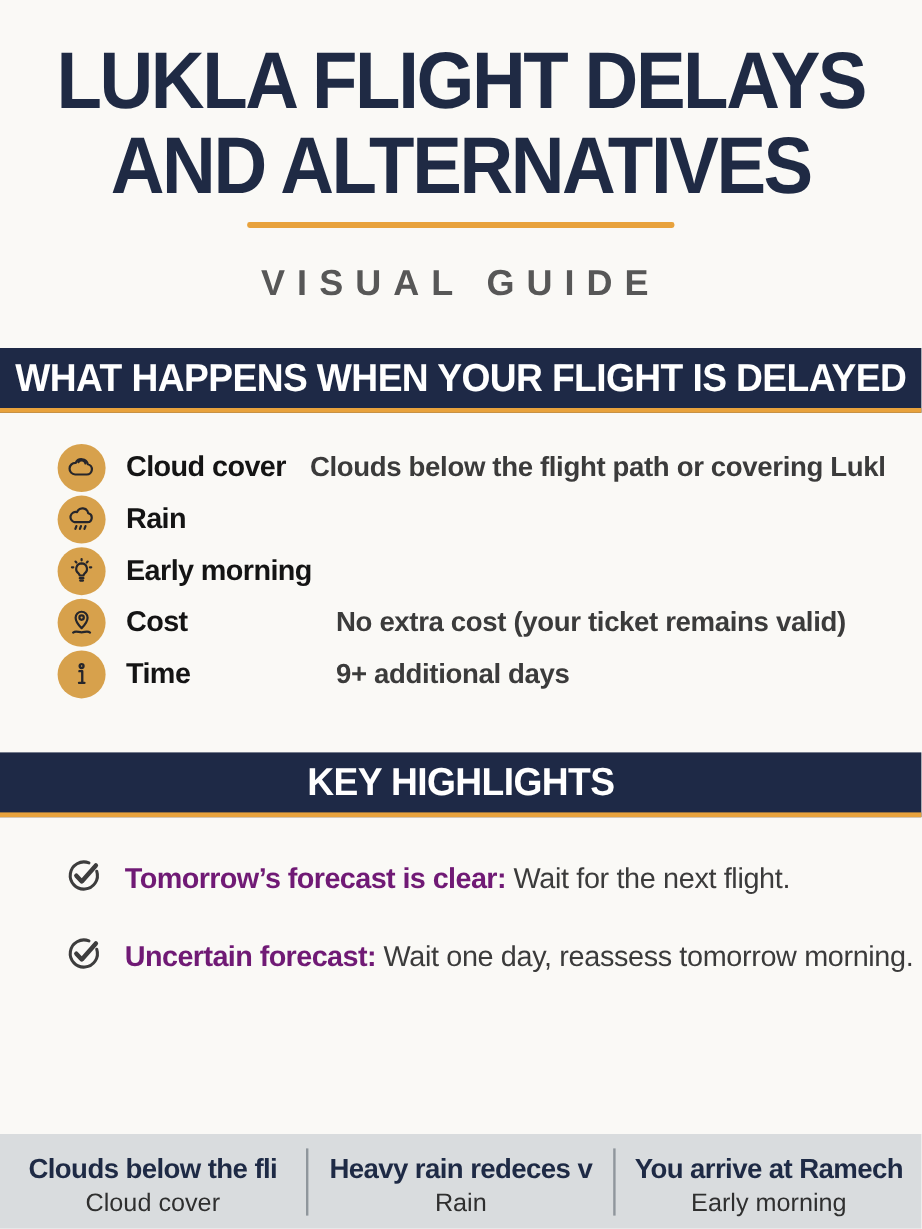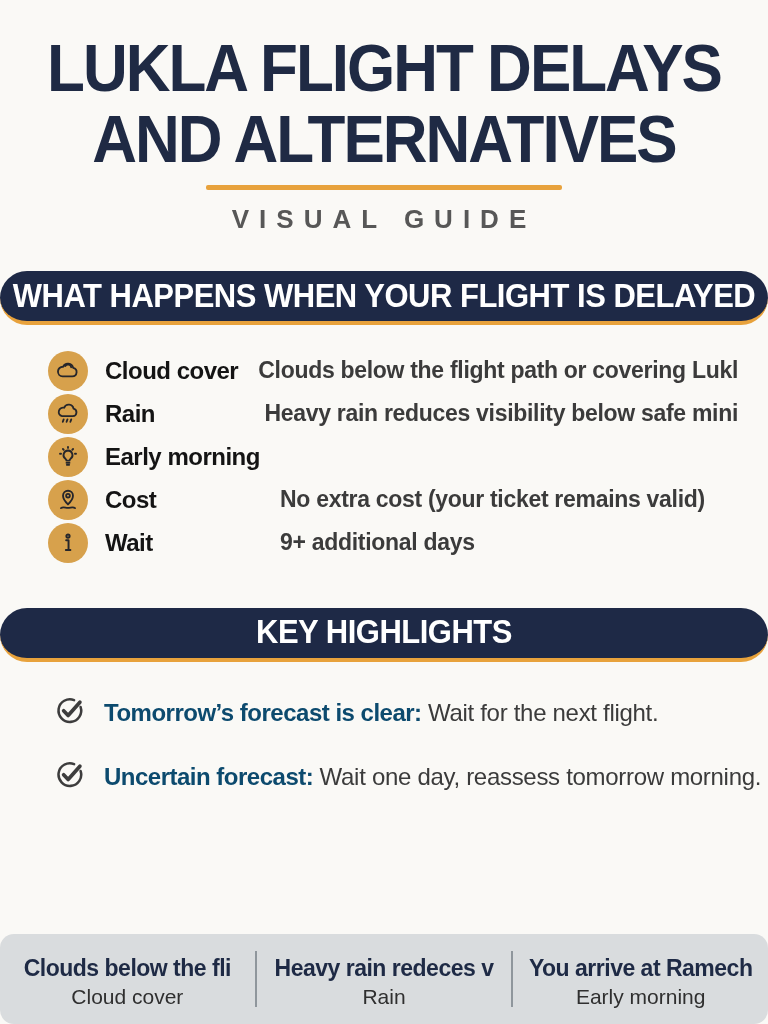--- a/index.html
+++ b/index.html
@@ -24,37 +24,36 @@
     transform: scaleY(1.08);
     transform-origin: top center;
   }
   .title-divider {
     width: 356px; height: 5px;
     background: #e8a23c;
     margin: 22px auto 0 auto;
     border-radius: 2px;
   }
   .subtitle {
-    margin-top: 14px;
-    font-size: 26px;
+    margin-top: 30px;
+    font-size: 30px;
     font-weight: bold;
     color: #575757;
     letter-spacing: 10px;
   }
 
   
   .banner {
     width: 768px;
     height: 54px;
     background: #1e2946;
     border-bottom: 4px solid #e8a23c;
     display: flex;
     align-items: center;
     justify-content: center;
-    border-radius: 27px;
   }
   .banner-text {
     color: #ffffff;
     font-weight: bold;
     font-size: 31px;
     letter-spacing: -0.5px;
     transform: scaleY(1.05);
   }
   .banner-1 { margin-top: 36px; }
   .banner-2 { margin-top: 44px; align-items: center; }
@@ -99,31 +98,30 @@
     align-items: center;
     margin-bottom: 26px;
   }
   .check-icon { flex: 0 0 34px; margin-right: 18px; }
   .highlight-text {
     font-size: 24px;
     color: #3b3b3b;
     letter-spacing: -0.3px;
     white-space: nowrap;
   }
-  .highlight-text b { color: #0c4a6e; letter-spacing: -0.5px; text-align: center; }
+  .highlight-text b { color: #701a75; letter-spacing: -0.5px; text-align: center; }
 
   
   .footer {
     position: absolute;
     left: 0; bottom: 0;
-    width: 768px; height: 90px;
+    width: 768px; height: 79px;
     background: #d9dcde;
     display: flex;
     align-items: center;
-    border-radius: 14px;
   }
   .footer-col {
     flex: 1 1 0;
     text-align: center;
     padding-top: 6px;
   }
   .footer-divider {
     width: 2px; height: 56px;
     background: #8f969c;
     flex: 0 0 2px;
@@ -172,21 +170,20 @@
     </div>
 
     <div class="item-row">
       <span class="icon-circle">
         <svg width="26" height="26" viewBox="0 0 24 24" fill="none" stroke="#26262b" stroke-width="1.7" stroke-linecap="round" stroke-linejoin="round">
           <path d="M6.5 14h10a3.5 3.5 0 0 0 .6-6.9 4.5 4.5 0 0 0-8.6-.9A3.2 3.2 0 0 0 6.5 14z"></path>
           <path d="M8 17l-.8 2.2M11.5 17l-.8 2.2M15 17l-.8 2.2"></path>
         </svg>
       </span>
       <span class="item-label">Rain</span>
-      <span class="item-desc">Heavy rain reduces visibility below safe mini</span>
     </div>
 
     <div class="item-row">
       <span class="icon-circle">
         <svg width="26" height="26" viewBox="0 0 24 24" fill="none" stroke="#26262b" stroke-width="1.7" stroke-linecap="round" stroke-linejoin="round">
           <path d="M12 6a4.2 4.2 0 0 0-2.4 7.6c.6.5.9 1 .9 1.7h3c0-.7.3-1.2.9-1.7A4.2 4.2 0 0 0 12 6z"></path>
           <path d="M10.6 17.4h2.8M10.9 19.2h2.2"></path>
           <path d="M12 2.6v1M5.6 9h-1M19.4 9h-1M7.3 4.6l.7.7M16.7 4.6l-.7.7"></path>
         </svg>
       </span>
@@ -206,21 +203,21 @@
       <span class="item-desc">No extra cost (your ticket remains valid)</span>
     </div>
 
     <div class="item-row">
       <span class="icon-circle">
         <svg width="26" height="26" viewBox="0 0 24 24" fill="none" stroke="#26262b" stroke-width="1.8" stroke-linecap="round" stroke-linejoin="round">
           <circle cx="12" cy="5.6" r="1.5"></circle>
           <path d="M10.3 9.5h2.2v9M10 18.5h4.2"></path>
         </svg>
       </span>
-      <span class="item-label">Wait</span>
+      <span class="item-label">Time</span>
       <span class="item-desc">9+ additional days</span>
     </div>
 
   </div>
 
   <div class="banner banner-2">
     <div class="banner-text">KEY HIGHLIGHTS</div>
   </div>
 
   <div class="highlights">

